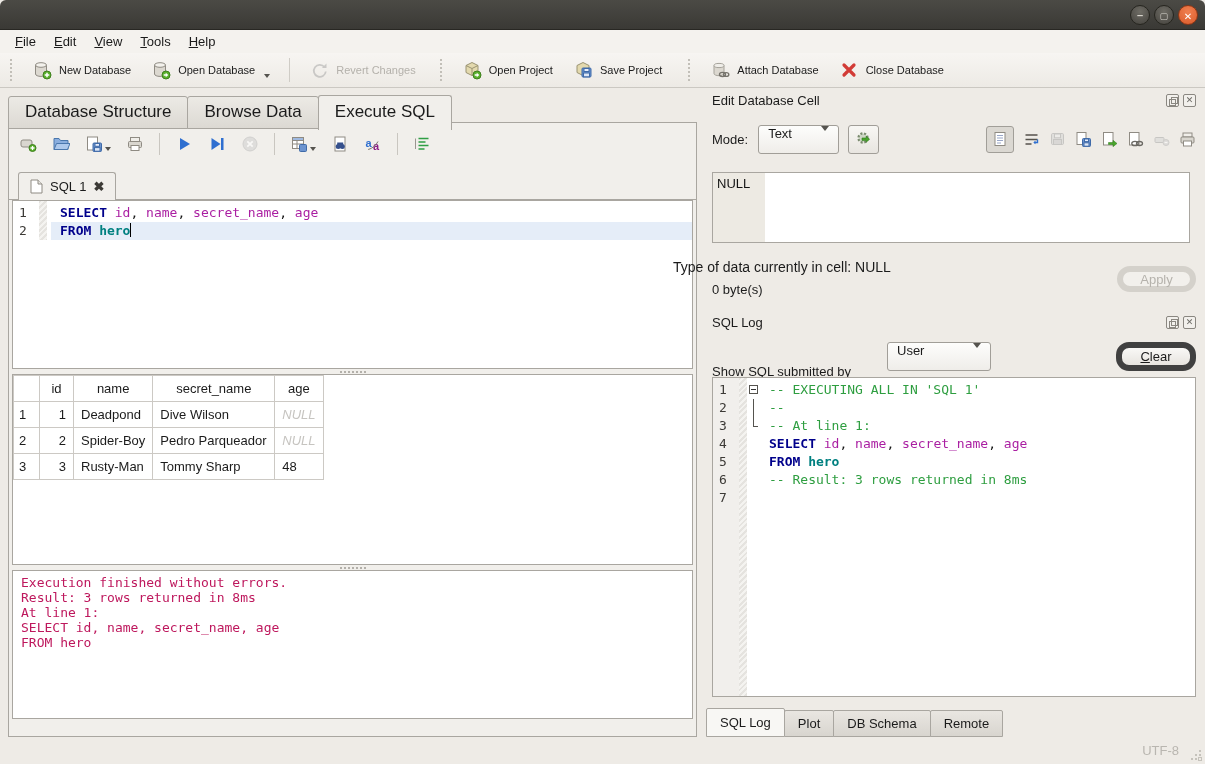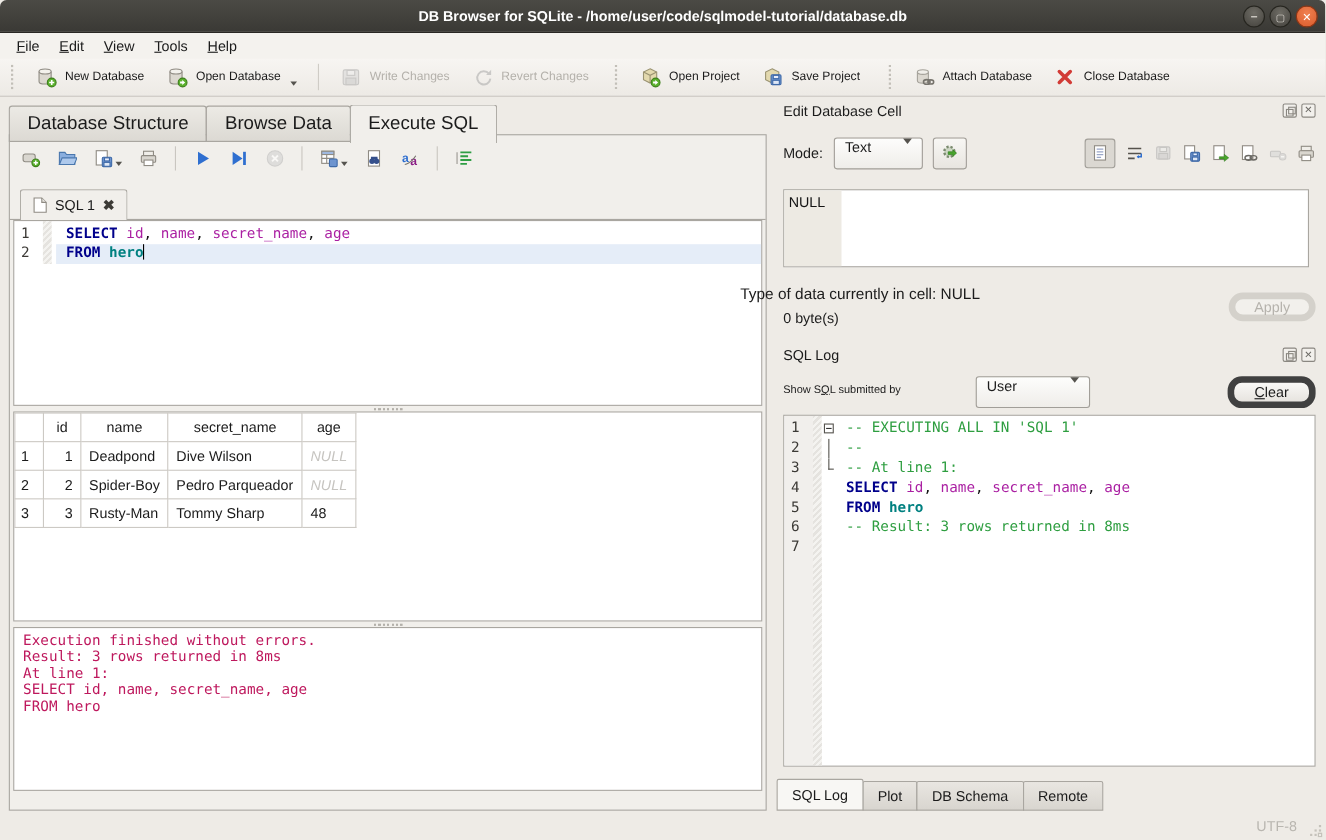--- a/index.html
+++ b/index.html
@@ -139,21 +139,21 @@
   .cell-text{position:absolute;left:4px;top:3px;font-size:13px;color:#141414}
 
   .type-line{position:absolute;left:673px;top:259px;font-size:14px}
   .size-line{position:absolute;left:712px;top:282px;font-size:13px}
   .btn{border:6px solid #404040;border-radius:13px;box-sizing:border-box;font-size:13px;
     background:linear-gradient(#f9f8f6,#e7e4df);display:flex;align-items:center;justify-content:center}
   .btn.disabled{background:#f2f0ec;border-color:#d4d1cb;color:#b5b2ac}
   .apply-btn{position:absolute;left:1117px;top:266px;width:79px;height:26px}
   .clear-btn{position:absolute;left:1116px;top:342px;width:80px;height:29px}
 
-  .show-row-label{position:absolute;left:712px;top:349px;font-size:10px}
+  .show-row-label{position:absolute;left:712px;top:364px;font-size:13px}
   .user-combo{position:absolute;left:887px;top:342px;width:104px}
   .mode-combo{width:81px;margin-left:10px}
 
   .log-box{position:absolute;left:712px;top:377px;width:484px;height:320px;background:#fff;
     border:1px solid #a9a6a0;box-sizing:border-box;overflow:hidden}
 
   .btabs{position:absolute;left:706px;top:708px;display:flex;align-items:flex-end}
   .btab{box-sizing:border-box;padding:5px 13px;font-size:13px;
     background:linear-gradient(#e9e6e1,#d8d5cf);border:1px solid #a9a6a0;
     border-radius:2px 2px 0 0;margin-right:-1px}
@@ -161,21 +161,20 @@
 
   .enc{position:absolute;right:26px;top:743px;font-size:13px;color:#b9b6b0}
   .grip{position:absolute;right:4px;bottom:4px;width:10px;height:10px}
   .grip::before{content:"";position:absolute;right:0;bottom:0;width:2px;height:2px;color:#c5c2bb;
     box-shadow:0 0 0 1px #c5c2bb,-4px 0 0 0 #c5c2bb,0 -4px 0 0 #c5c2bb,-8px 0 0 0 #c5c2bb,0 -8px 0 0 #c5c2bb,-4px -4px 0 0 #c5c2bb}
 </style>
 </head>
 <body>
 
 <div class="titlebar">
-  <span class="title">DB Browser for SQLite - /home/user/code/sqlmodel-tutorial/database.db</span>
   <div class="winbtns">
     <span class="wbtn min"></span>
     <span class="wbtn max"></span>
     <span class="wbtn cls"></span>
   </div>
 </div>
 
 <div class="menubar">
   <span class="menu-item"><span class="u">F</span><span>ile</span></span>
   <span class="menu-item"><span class="u">E</span><span>dit</span></span>
@@ -207,30 +206,20 @@
       <circle cx="15" cy="15" r="4" fill="#5bb12d" stroke="#3e7f1d"></circle>
       <path d="M12.7 14.2h2v-1.4l2.6 2.2-2.6 2.2v-1.4h-2z" fill="#fff"></path>
     </svg>
       </span>
     <span>Open Database</span>
     <span class="caret-sm"></span>
   </span>
 
   <span class="tb-sep"></span>
 
-  <span class="tb-btn disabled">
-    <span class="dis">
-        <svg width="20" height="20" viewBox="0 0 20 20">
-      <rect x="3" y="3.5" width="14" height="13.5" rx="1.5" fill="#d7d4cd" stroke="#a5a29a"></rect>
-      <rect x="6.5" y="4" width="7" height="4.5" fill="#edebe6" stroke="#a5a29a"></rect>
-      <rect x="5.5" y="11" width="9" height="6" fill="#c8c5be" stroke="#a5a29a"></rect>
-    </svg>
-      </span>
-    <span>Write Changes</span>
-  </span>
 
   <span class="tb-btn disabled">
     <span class="dis">
         <svg width="20" height="20" viewBox="0 0 20 20">
       <path d="M15.5 7a6 6 0 1 0 1.3 4.5" fill="none" stroke="#a5a29a" stroke-width="1.8"></path>
       <path d="M17.5 3.5v4.6h-4.6z" fill="#a5a29a"></path>
     </svg>
       </span>
     <span>Revert Changes</span>
   </span>

